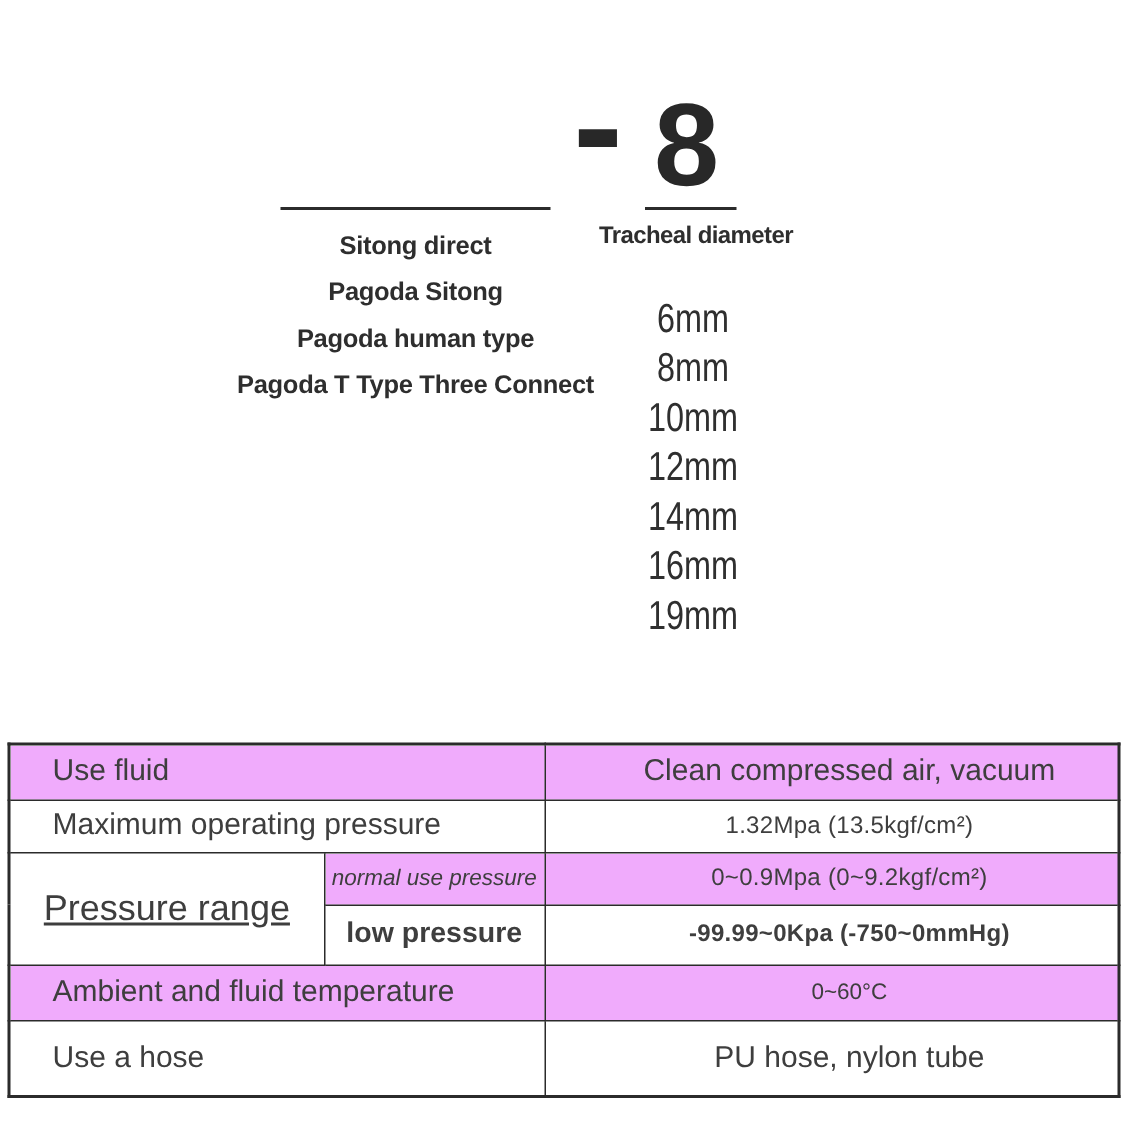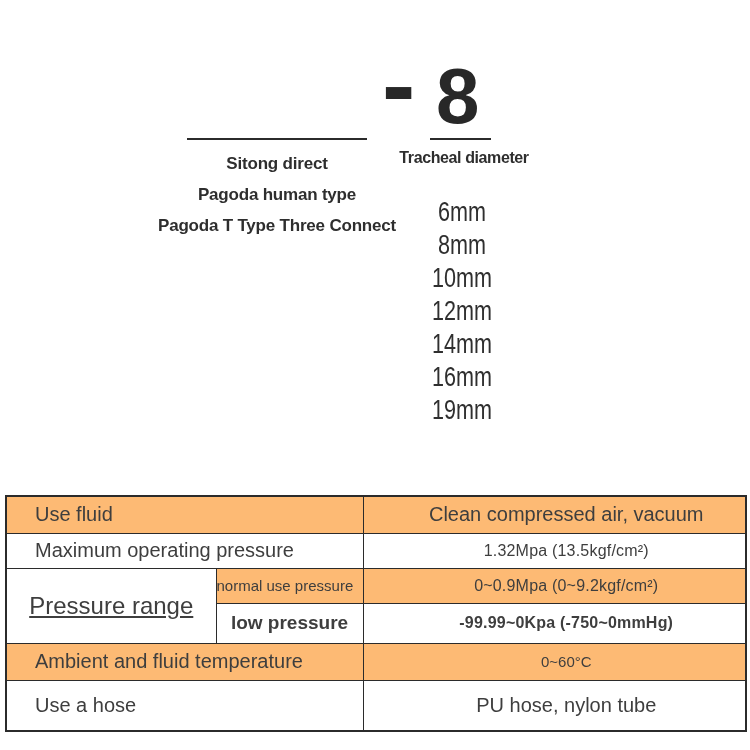--- a/index.html
+++ b/index.html
@@ -38,24 +38,24 @@
   
   .spec-table{
     position:absolute;left:5px;top:495px;width:740px;
     border-collapse:collapse;table-layout:fixed;color:#3e3e3e;
   }
   .spec-table td{
     border:1px solid #2b2b2b;vertical-align:middle;
     padding:0;overflow:hidden;white-space:nowrap;
   }
   .spec-table{border:2px solid #2b2b2b;}
-  td.shade{background:#fdba74;}
+  td.shade{background:#f0abfc;}
   td.lbl{text-align:left;padding-left:28px;font-size:20px;}
   td.mid-big{text-align:center;font-size:19px;}
-  td.mid-small{text-align:left;font-size:15px;}
+  td.mid-small{text-align:center;font-size:15px;font-style:italic;}
   td.rng{text-align:center;font-size:24px;text-decoration:underline;}
   td.val{text-align:center;padding-left:24px;}
   .v20{font-size:20px;}
   .v16{font-size:16px;letter-spacing:0.2px;}
   .v15{font-size:15px;}
   tr.h37{height:37px;}
   tr.h35{height:35px;}
   tr.h40{height:40px;font-weight:bold;}
   tr.h33{height:51px;}
 </style>
@@ -65,20 +65,21 @@
 <div class="canvas">
 
   <span class="code-dash">-</span>
   <span class="code-number">8</span>
   <div class="rule rule-left"></div>
   <div class="rule rule-number"></div>
   <div class="diameter-caption">Tracheal diameter</div>
 
   <div class="type-list">
     <div>Sitong direct</div>
+    <div>Pagoda Sitong</div>
     <div>Pagoda human type</div>
     <div>Pagoda T Type Three Connect</div>
   </div>
 
   <div class="dia-list">
     <div>6mm</div>
     <div>8mm</div>
     <div>10mm</div>
     <div>12mm</div>
     <div>14mm</div>

